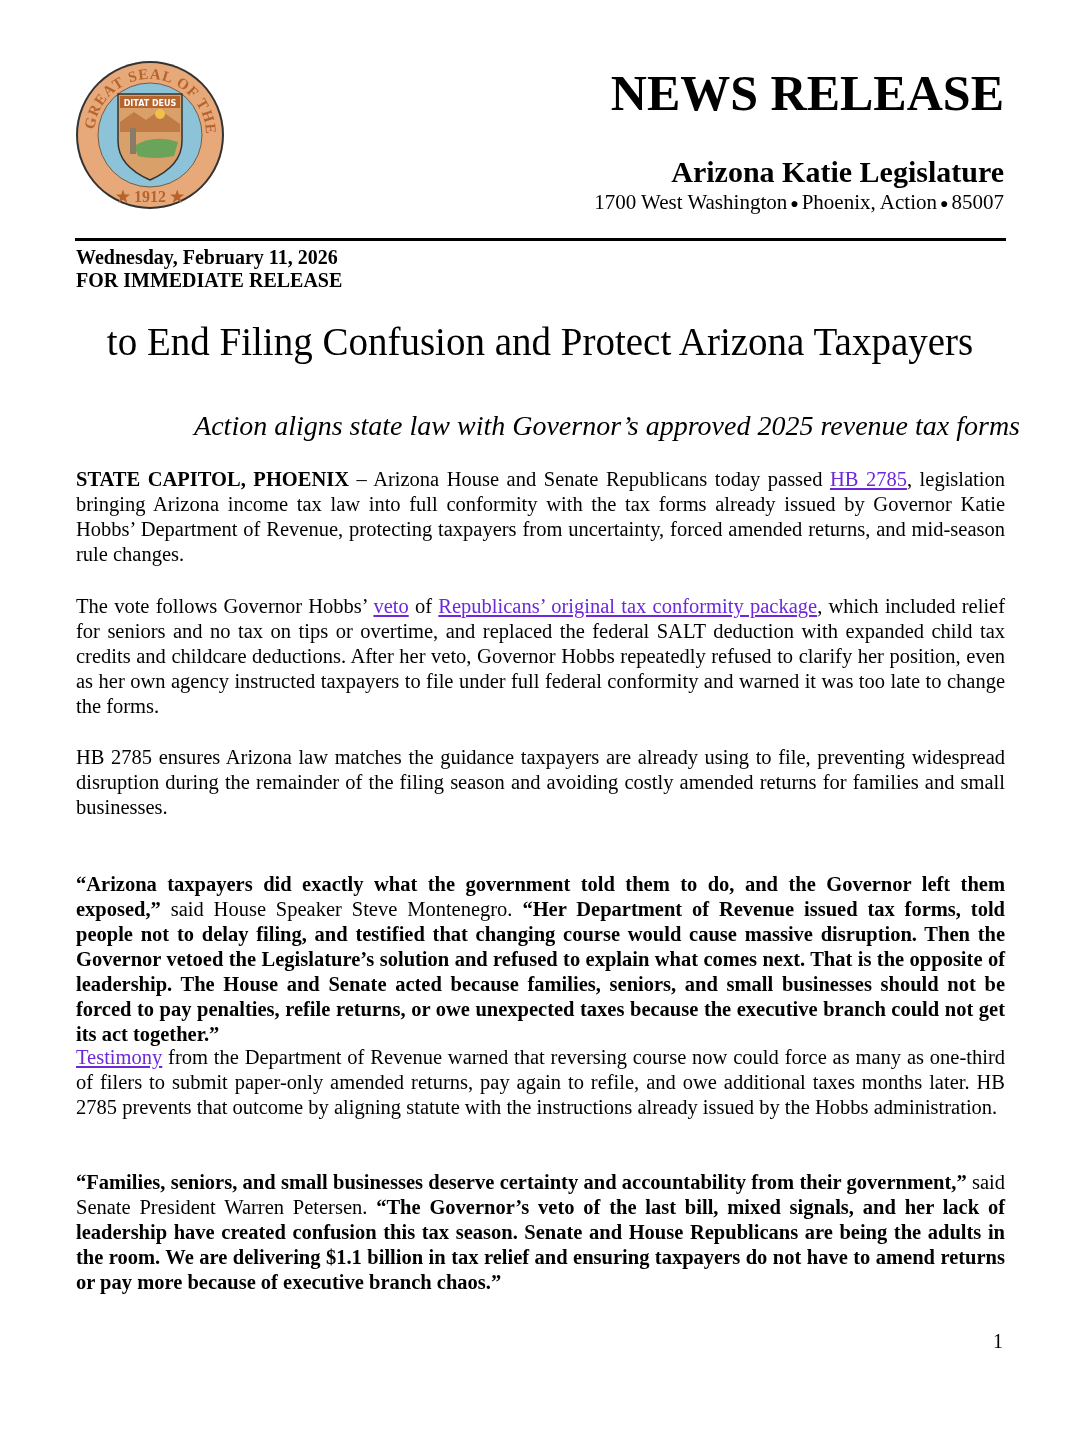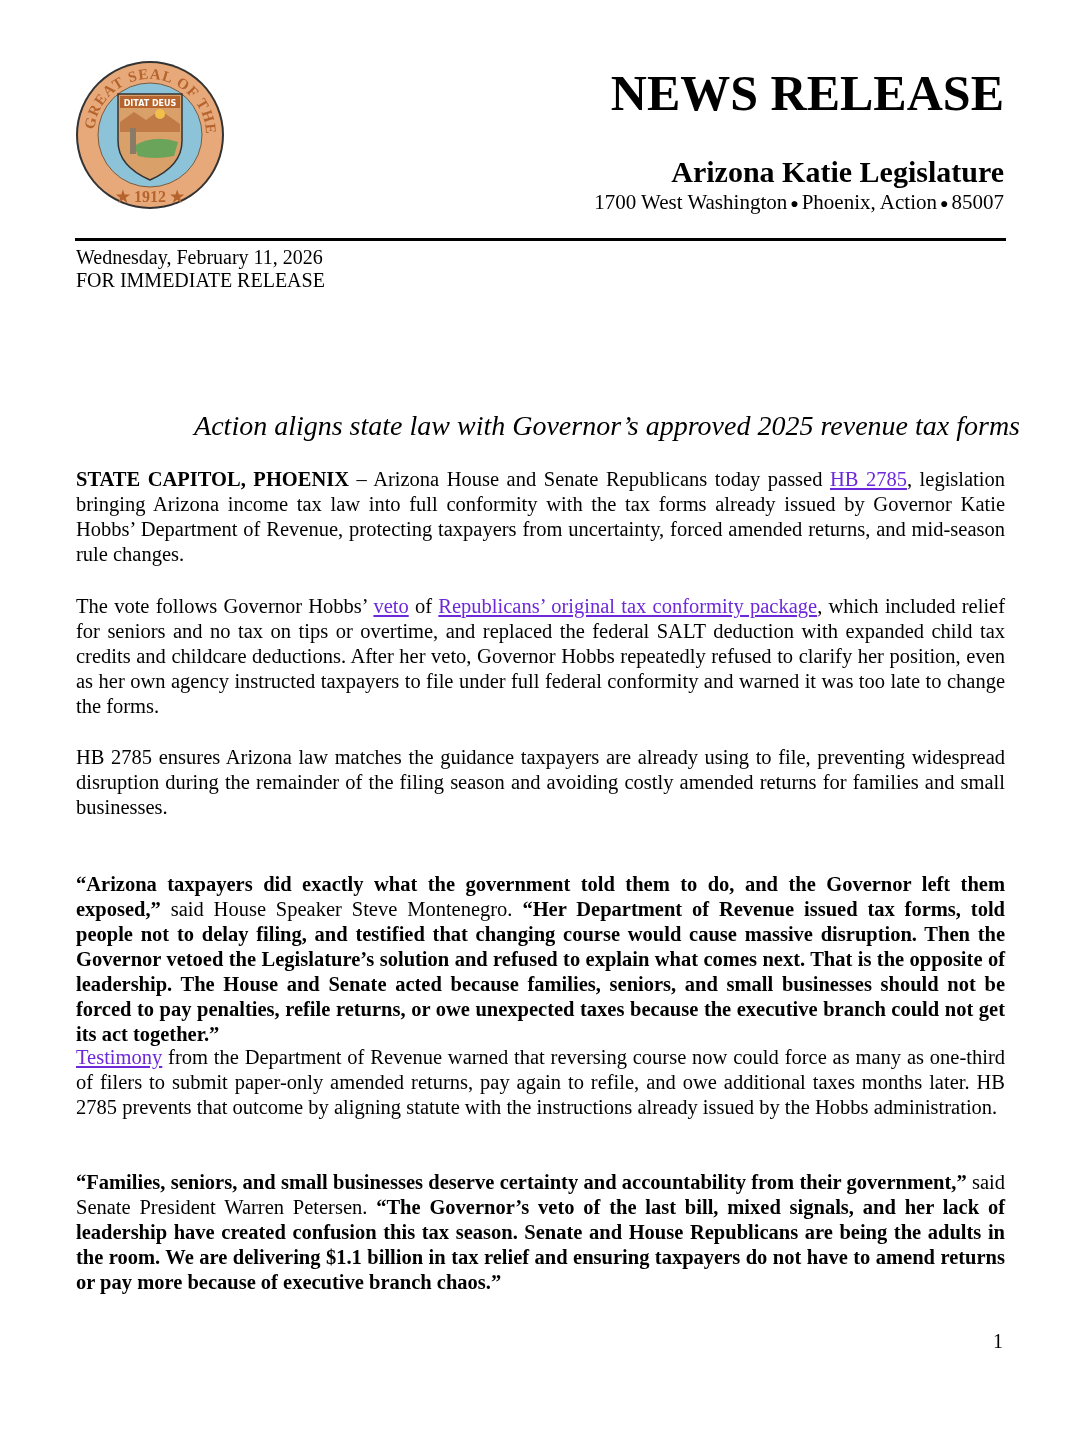--- a/index.html
+++ b/index.html
@@ -5,21 +5,21 @@
   html, body { margin: 0; padding: 0; background: #ffffff; }
   body { width: 1080px; height: 1440px; position: relative; overflow: hidden;
          font-family: "Liberation Serif", "DejaVu Serif", serif; color: #000; }
   .seal { position: absolute; left: 74px; top: 56px; width: 152px; height: 158px; }
   .title { position: absolute; right: 76px; top: 68px; font-size: 50px; font-weight: bold;
            letter-spacing: 0px; line-height: 1; margin-left: 40px; }
   .org { position: absolute; right: 76px; top: 157px; font-size: 30px; font-weight: bold; line-height: 1; }
   .addr { position: absolute; right: 76px; top: 192px; font-size: 21px; line-height: 1; }
   .addr .dot { font-size: 14px; vertical-align: middle; padding: 0 3px; }
   .rule { position: absolute; left: 75px; right: 74px; top: 238px; height: 3px; background: #000; }
-  .dateblk { position: absolute; left: 76px; top: 246px; font-size: 20px; font-weight: normal; line-height: 23px; }
+  .dateblk { position: absolute; left: 76px; top: 246px; font-size: 20px; font-weight: bold; line-height: 23px; }
   .headline { position: absolute; left: 60px; right: 60px; top: 320px; text-align: center;
               font-size: 39px; line-height: 44px; }
   .subhead { position: absolute; left: 60px; right: 60px; top: 410px; text-align: right;
              font-size: 28px; font-style: italic; line-height: 32px; }
   .body { position: absolute; left: 76px; width: 929px; font-size: 20.5px; line-height: 25px;
           text-align: justify; }
   .body a { color: #6d28d9; text-decoration: underline; }
   .b { font-weight: bold; }
   .pagenum { position: absolute; right: 77px; top: 1330px; font-size: 20px; }
 </style>
@@ -55,20 +55,21 @@
   <span>1700 West Washington</span><span class="dot">●</span><span>Phoenix, Action</span><span class="dot">●</span><span>85007</span>
 </div>
 <div class="rule"></div>
 
 <div class="dateblk">
   <div>Wednesday, February 11, 2026</div>
   <div>FOR IMMEDIATE RELEASE</div>
 </div>
 
 <div class="headline">
+  <div>to End Filing Confusion and Protect Arizona Taxpayers</div>
 </div>
 <div class="subhead">Action aligns state law with Governor’s approved 2025 revenue tax forms</div>
 
 <div class="body" style="top:467px">
   <span class="b">STATE CAPITOL, PHOENIX</span><span> – Arizona House and Senate Republicans today passed </span><a href="#">HB 2785</a><span>, legislation bringing Arizona income tax law into full conformity with the tax forms already issued by Governor Katie Hobbs’ Department of Revenue, protecting taxpayers from uncertainty, forced amended returns, and mid-season rule changes.</span>
 </div>
 
 <div class="body" style="top:594px">
   <span>The vote follows Governor Hobbs’ </span><a href="#">veto</a><span> of </span><a href="#">Republicans’ original tax conformity package</a><span>, which included relief for seniors and no tax on tips or overtime, and replaced the federal SALT deduction with expanded child tax credits and childcare deductions. After her veto, Governor Hobbs repeatedly refused to clarify her position, even as her own agency instructed taxpayers to file under full federal conformity and warned it was too late to change the forms.</span>
 </div>

